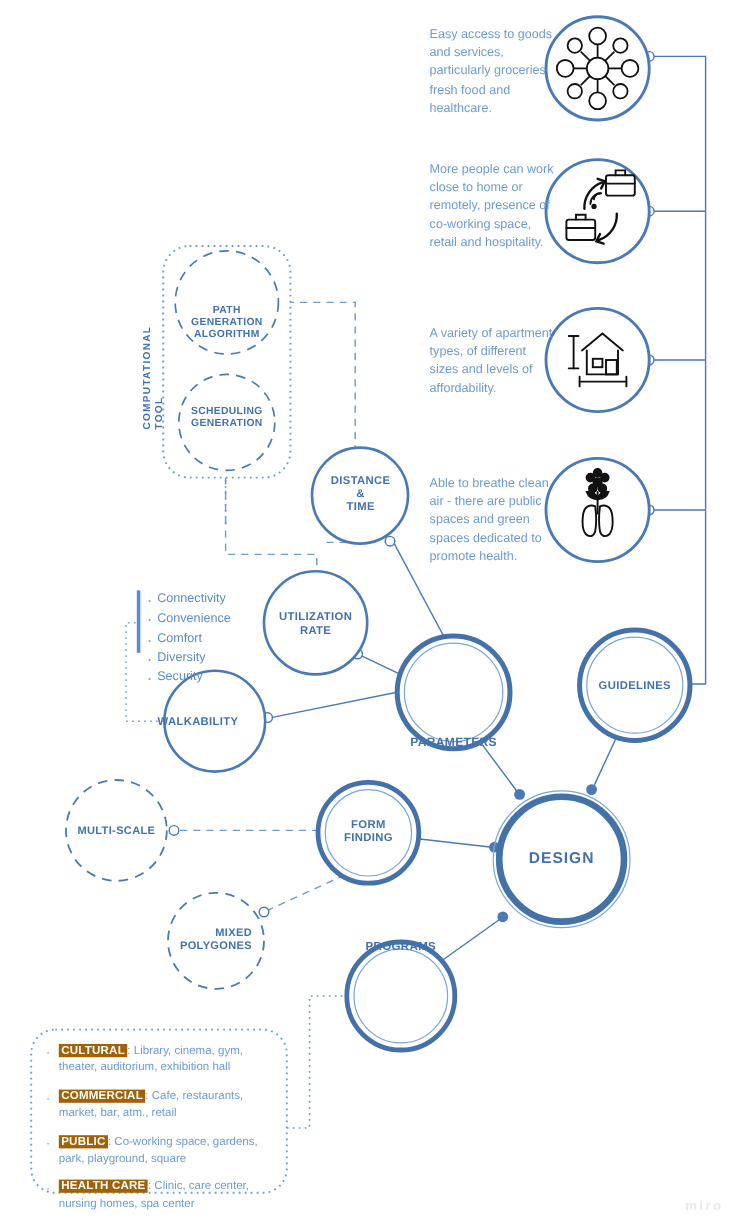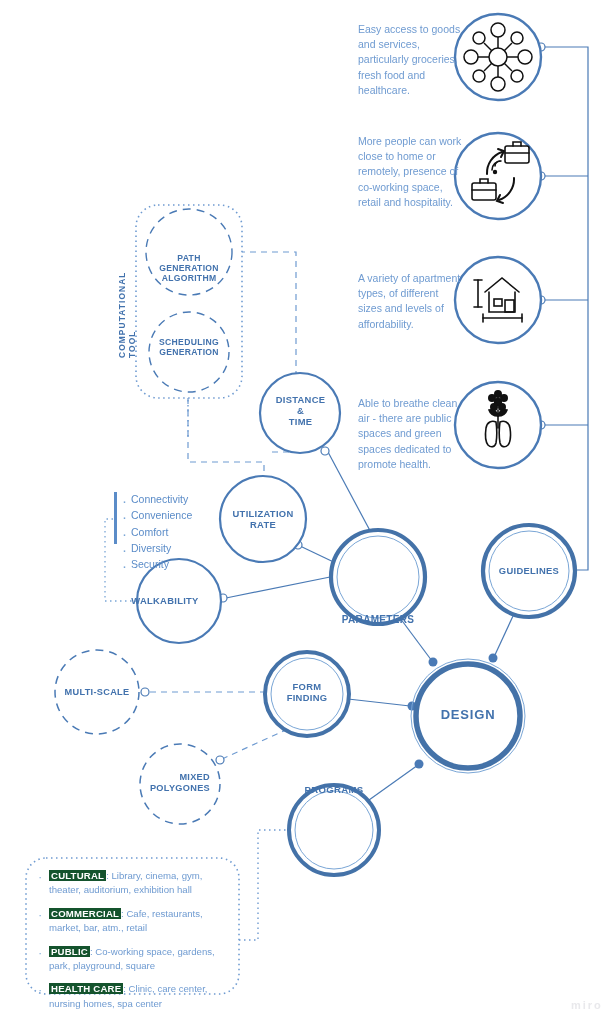--- a/index.html
+++ b/index.html
@@ -16,21 +16,21 @@
   .bullets{position:absolute;font-size:10.5px;line-height:1.55;color:#5b8cc8;}
   .bullets li{list-style:none;position:relative;padding-left:11px;}
   .bullets li:before{content:"·";position:absolute;left:2px;top:-2px;
       font-size:15px;color:#7aa6d6;}
   .bullets ul{margin:0;padding:0;}
   .legend{position:absolute;font-size:9.6px;line-height:1.5;color:#6f9bd1;}
   .legend .row{display:flex;margin-bottom:9px;}
   .legend .dot{flex:0 0 11px;color:#8fb4dd;font-size:13px;line-height:1;
       padding-top:1px;}
   .legend .txt{flex:1;}
-  .tag{background:#14532d;color:#ffffff;font-weight:bold;padding:0 2px;
+  .tag{background:#a16207;color:#ffffff;font-weight:bold;padding:0 2px;
       letter-spacing:.2px;}
   .vertlabel{position:absolute;color:#4272ad;font-size:8.4px;font-weight:bold;
       letter-spacing:1.1px;writing-mode:vertical-rl;transform:rotate(180deg);}
   .bar{position:absolute;background:#5b8cc8;}
   .wm{position:absolute;color:#e9e9ec;font-size:11px;letter-spacing:2px;
       font-weight:bold;}
 </style>
 </head>
 <body>
 

